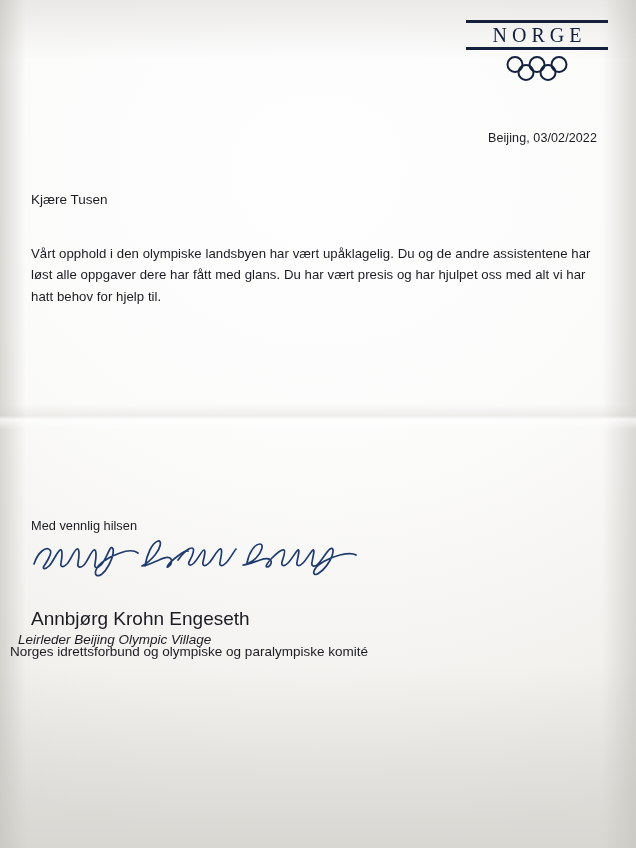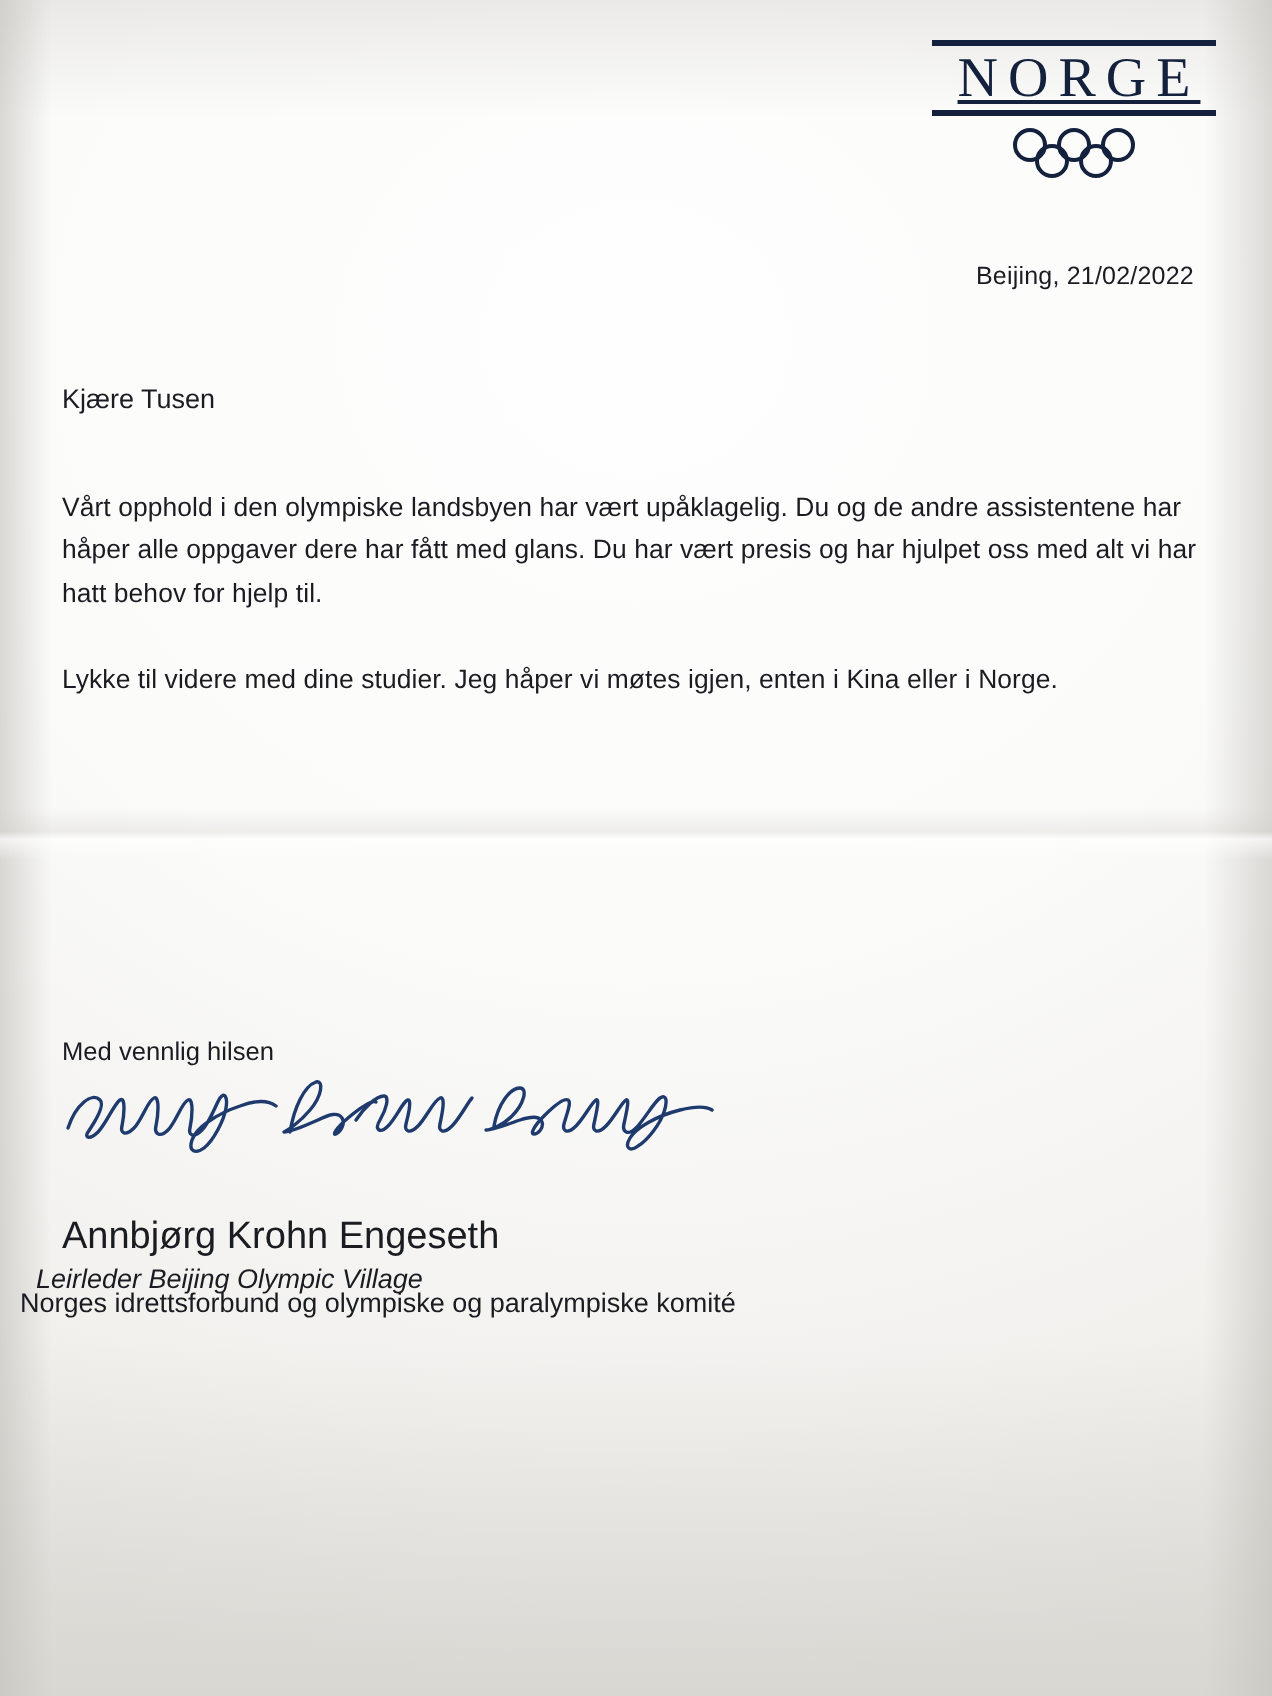--- a/index.html
+++ b/index.html
@@ -64,27 +64,26 @@
     text-align: center;
   }
   .logo-rule-top {
     height: 3px;
     background: #14213d;
     width: 100%;
     margin-bottom: 2px;
   }
   .logo-word {
     font-family: "Liberation Serif", serif;
-    font-size: 28px;
+    font-size: 20px;
     letter-spacing: 5px;
     color: #14213d;
     font-weight: 400;
     line-height: 1.05;
     text-indent: 5px;
-    text-decoration: underline;
   }
   .logo-rule-bottom {
     height: 3px;
     background: #14213d;
     width: 100%;
     margin-top: 1px;
   }
   .rings {
     margin-top: 6px;
     display: flex;
@@ -206,27 +205,26 @@
       </div>
       <div class="rings-row-bottom">
         <div class="ring"></div>
         <div class="ring" style="margin-right:0;"></div>
       </div>
     </div>
   </div>
 
   <div class="letter">
 
-    <div class="place-date">Beijing, 21/02/2022</div>
+    <div class="place-date">Beijing, 03/02/2022</div>
 
     <div class="salutation">Kjære Tusen</div>
 
     <div class="body">
-      <p>Vårt opphold i den olympiske landsbyen har vært upåklagelig. Du og de andre assistentene har håper alle oppgaver dere har fått med glans. Du har vært presis og har hjulpet oss med alt vi har hatt behov for hjelp til.</p>
-      <p>Lykke til videre med dine studier. Jeg håper vi møtes igjen, enten i Kina eller i Norge.</p>
+      <p>Vårt opphold i den olympiske landsbyen har vært upåklagelig. Du og de andre assistentene har løst alle oppgaver dere har fått med glans. Du har vært presis og har hjulpet oss med alt vi har hatt behov for hjelp til.</p>
     </div>
 
     <div class="closing">Med vennlig hilsen</div>
 
     <svg class="signature" viewBox="0 0 330 42">
       <g fill="none" stroke="#1f3b6e" stroke-width="1.7" stroke-linecap="round" stroke-linejoin="round">
         <path d="M6,28 C10,16 18,10 22,14 C25,17 18,27 16,30 C14,33 17,34 21,30 C25,26 29,16 32,14 C35,12 34,22 33,27 C32,31 35,32 39,28 C43,24 46,14 49,13 C52,12 51,22 50,27 C49,31 52,33 56,29 C60,25 63,15 66,14 C69,13 68,23 67,28 C66,32 69,33 73,29 C77,25 80,16 82,13 C84,10 86,12 85,18 C84,24 79,34 74,38 C70,41 66,40 68,34 C70,28 80,21 92,17 C100,14 106,14 110,17"></path>
         <path d="M117,30 C119,18 124,7 130,5 C134,4 133,12 127,19 C122,25 116,29 114,30 C118,30 124,27 131,24 C137,21 141,20 143,23 C145,26 142,30 140,31 C138,32 140,28 146,23 C152,18 158,14 160,15"></path>
         <path d="M150,24 C154,18 160,12 164,12 C167,12 165,19 162,24 C159,29 162,31 166,27 C170,23 174,14 176,14 C178,14 176,22 175,26 C174,30 177,31 181,27 C185,23 189,14 192,13 C195,12 193,21 192,26 C191,30 194,31 198,27 C202,23 206,15 208,13"></path>
         <path d="M219,27 C221,16 227,8 232,8 C236,8 234,16 228,22 C223,27 217,29 215,29 C219,29 226,26 232,24 C238,22 242,22 243,25 C244,28 241,31 239,31 C237,31 239,27 244,22 C249,17 254,13 256,14 C258,15 255,22 254,26 C253,30 256,31 260,27 C264,23 268,15 270,14 C272,13 270,21 269,26 C268,30 271,31 275,27 C279,23 283,15 285,14 C287,13 285,21 284,26 C283,30 286,32 290,28 C294,24 299,15 302,13 C305,11 306,14 304,20 C302,26 296,34 291,37 C287,40 284,38 287,33 C290,28 300,22 312,19 C320,17 325,17 328,19"></path>

